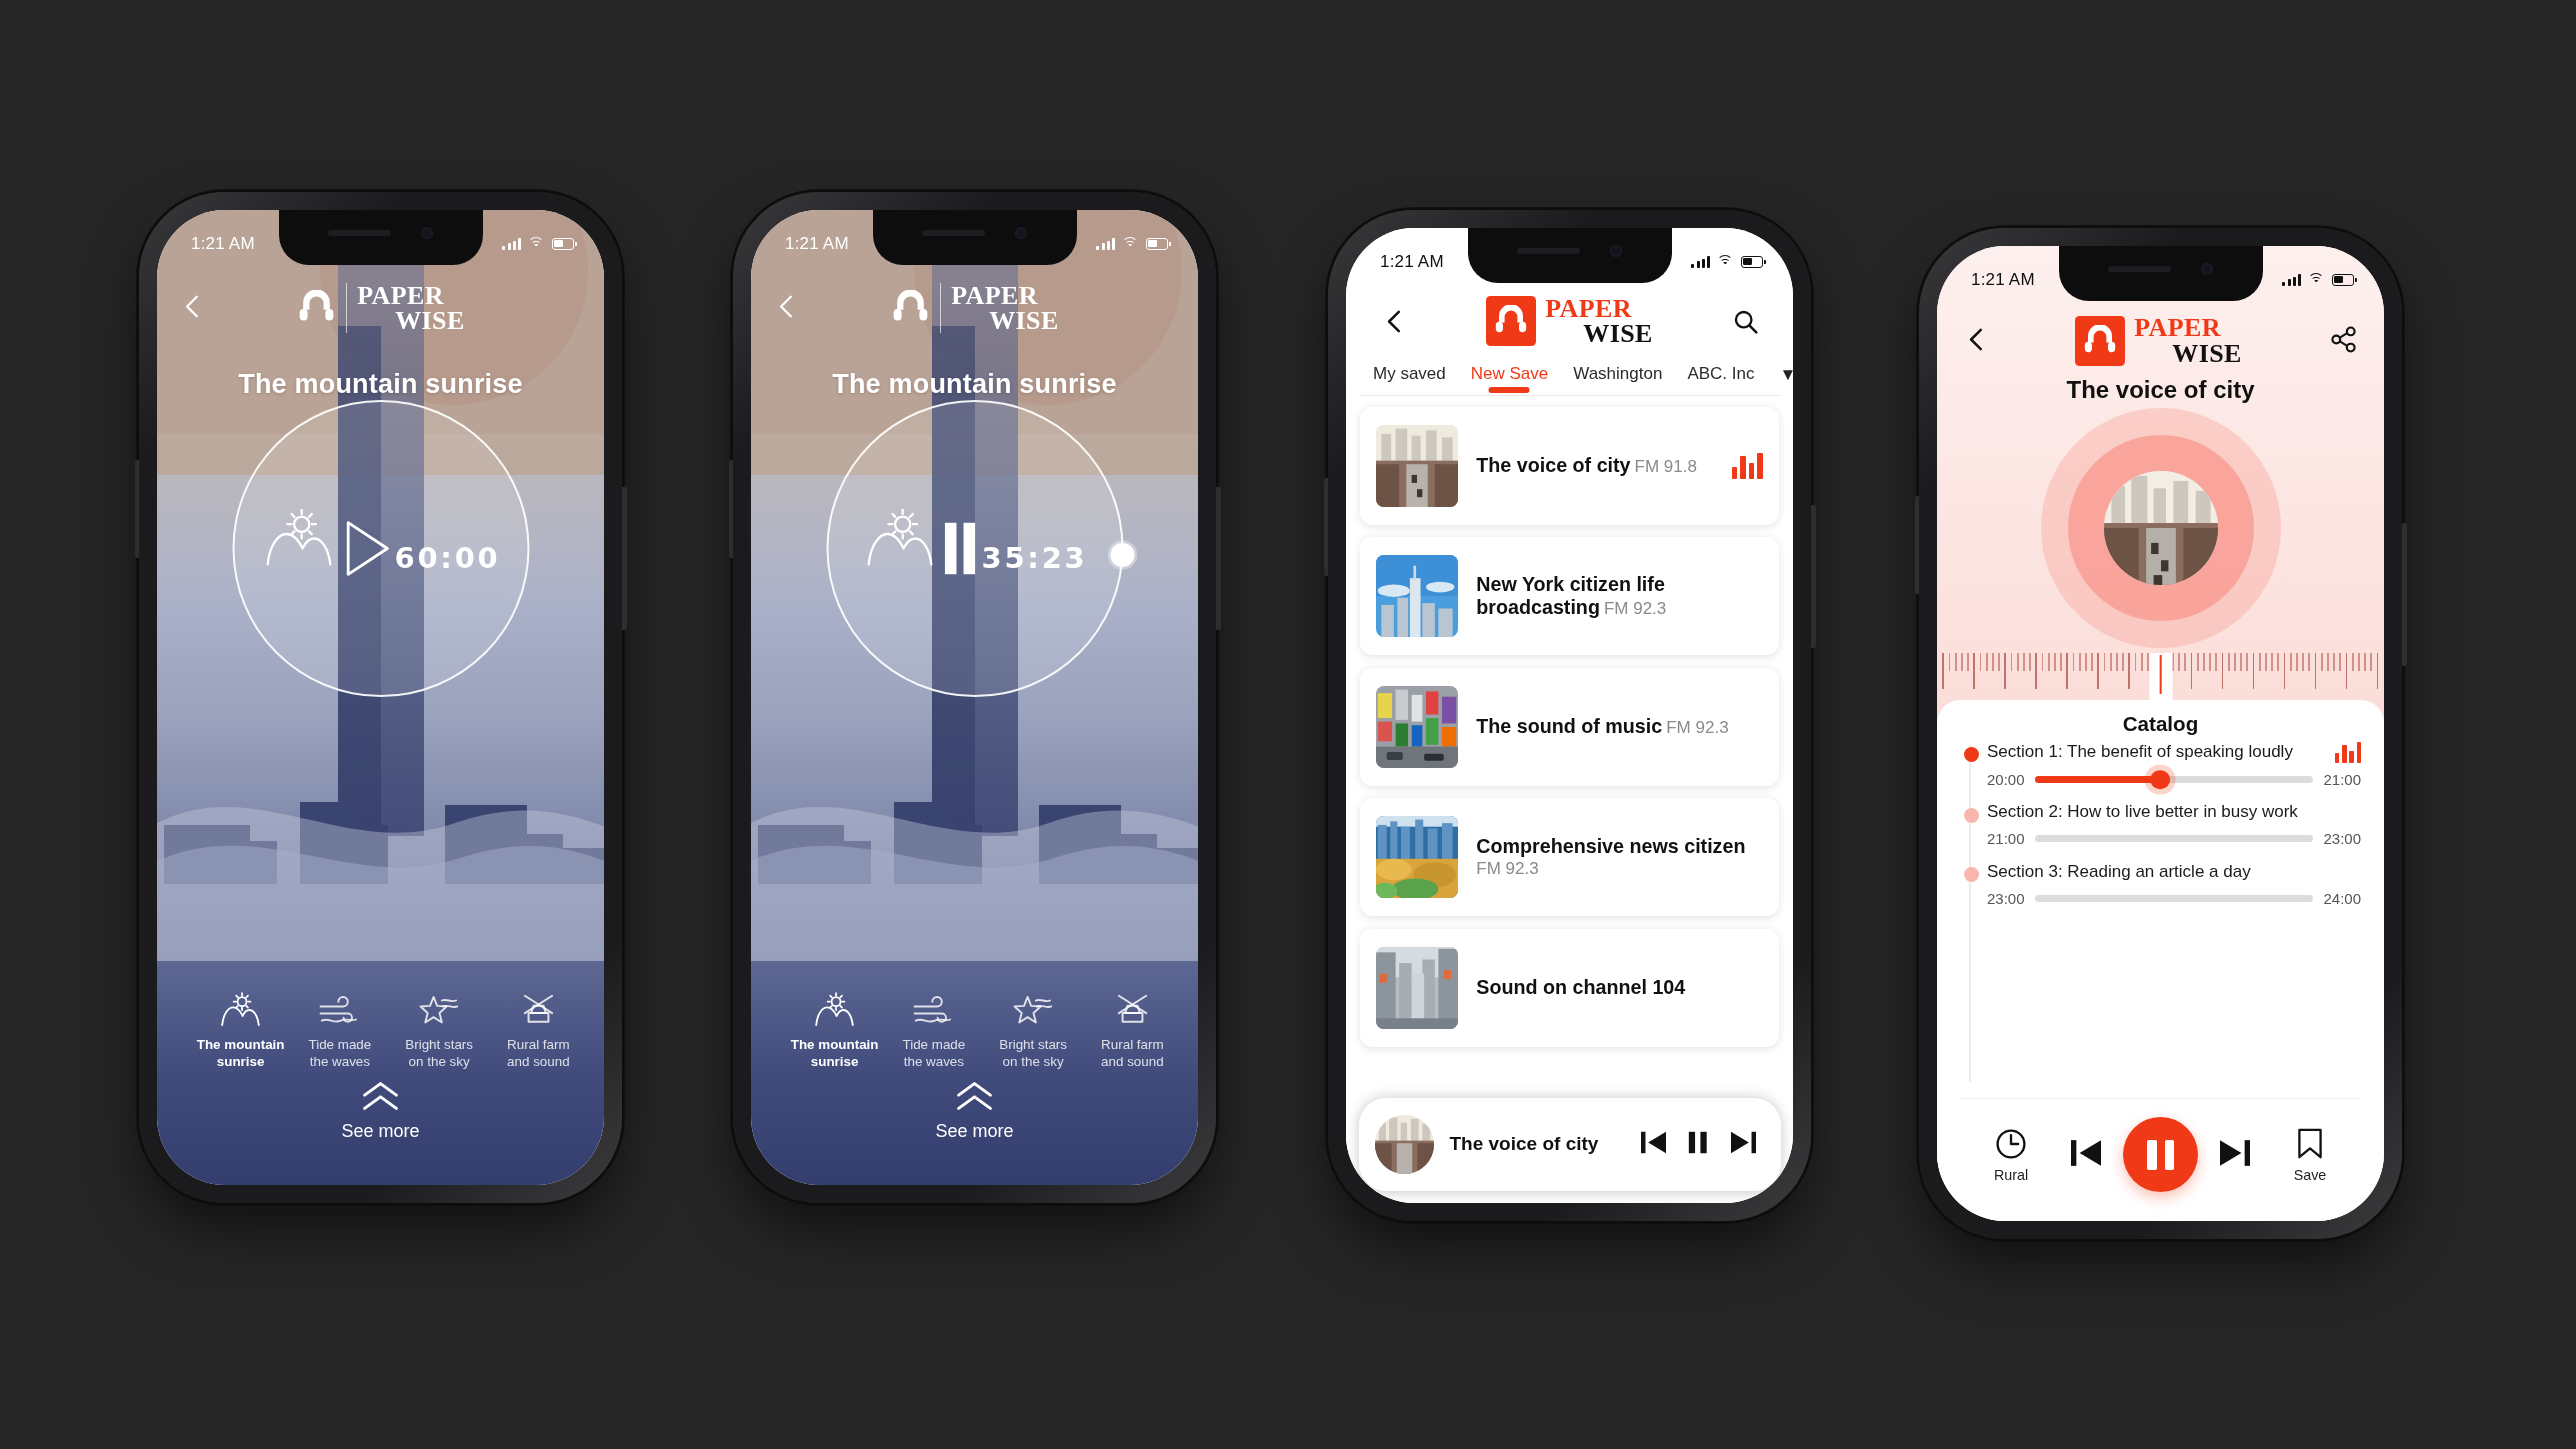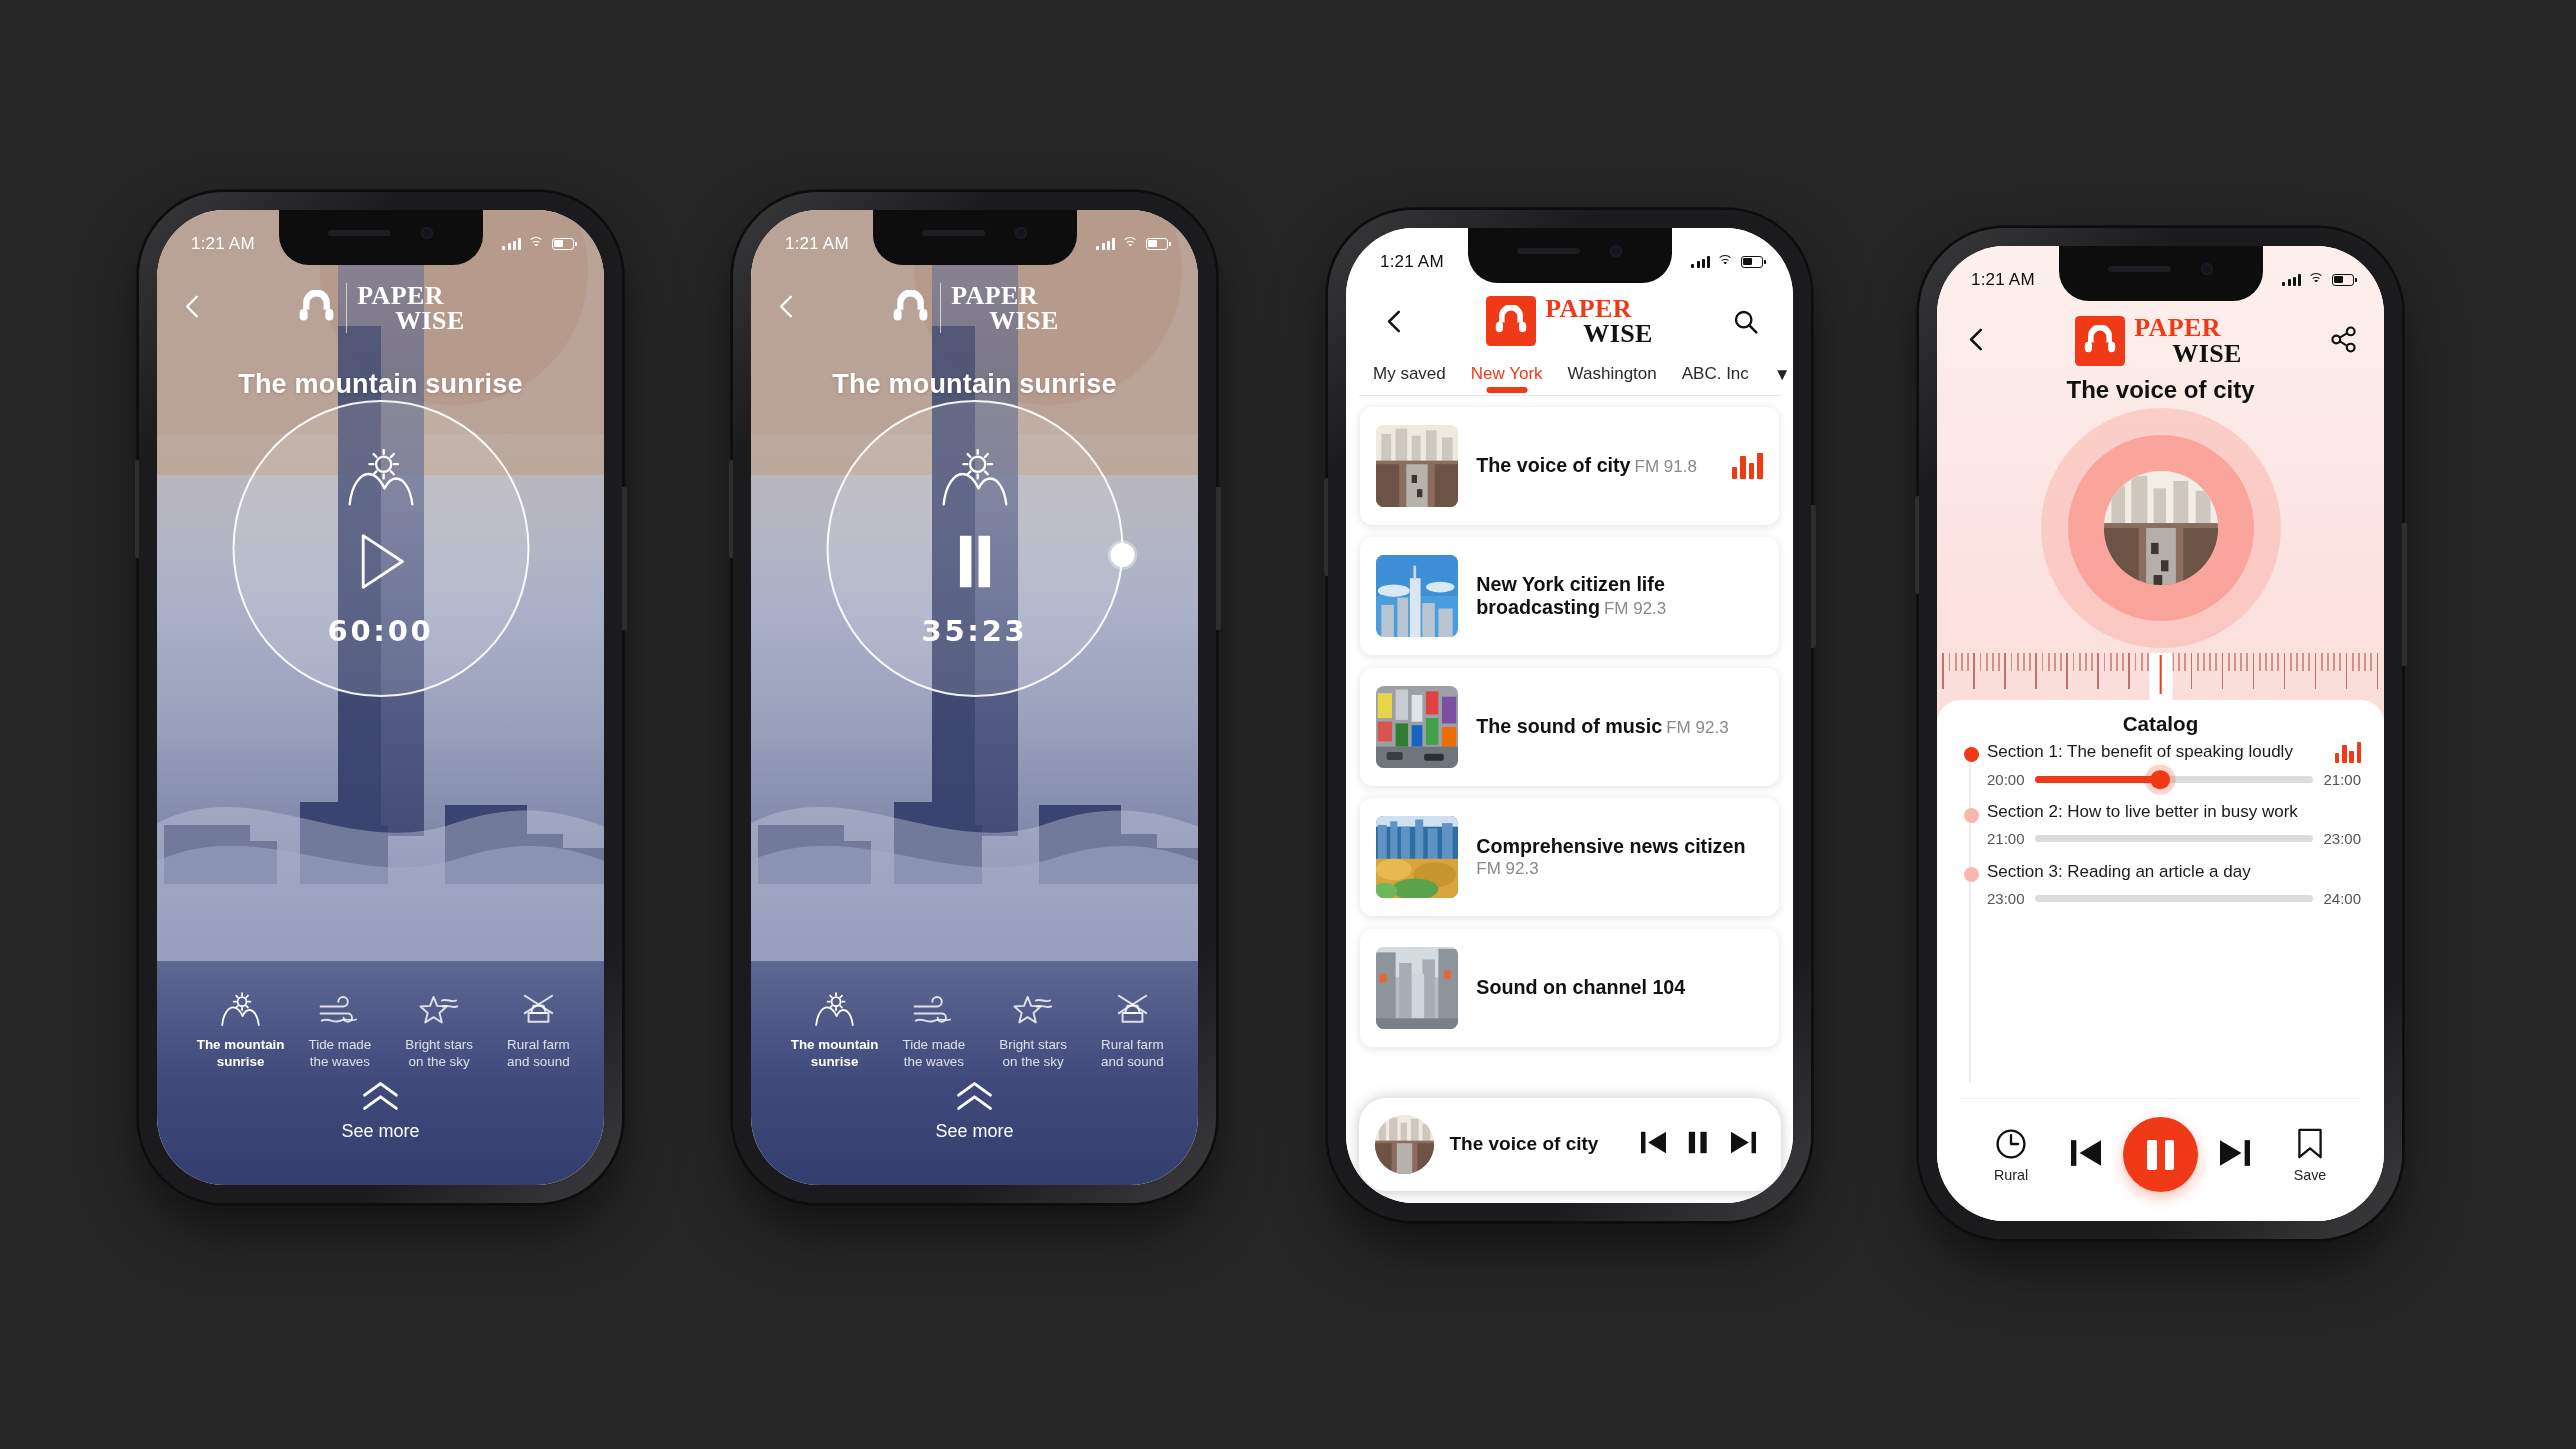--- a/index.html
+++ b/index.html
@@ -123,21 +123,21 @@
   .amb .title {
     position:absolute; left:0; right:0; top:159px; text-align:center;
     color:#fff; font-size:27px; font-weight:700; letter-spacing:0.2px;
     text-shadow:0 0.9px 3.6px rgba(0,0,0,.18);
   }
   .amb .dial {
     position:absolute; left:50%; top:190px; transform:translateX(-50%);
     width:297px; height:297px; border-radius:50%;
     border:2.7px solid rgba(255,255,255,.92);
     background: rgba(255,255,255,.12);
-    display:flex; flex-direction:column; align-items:center; justify-content:center;
+    display:flex; flex-direction:row; align-items:center; justify-content:center;
   }
   .amb .dial .icon-sun { margin-bottom:18px; }
   .amb .dial .ctrl { height:66px; display:flex; align-items:center; justify-content:center; }
   .amb .dial .time {
     margin-top:19.7px; color:#fff; font-size:29px; font-weight:700; letter-spacing:2.7px;
     font-family:"DejaVu Sans", sans-serif;
   }
   .amb .knob {
     position:absolute; width:24px; height:24px; border-radius:50%; background:#fff;
     box-shadow:0 0 0 2.7px rgba(255,255,255,.35);
@@ -659,21 +659,21 @@
           <span class="searchbtn">
             <svg width="27" height="27" viewBox="0 0 30 30">
                 <circle cx="13" cy="13" r="8.6" fill="none" stroke="#111" stroke-width="2.6"></circle>
                 <line x1="19.3" y1="19.3" x2="27" y2="27" stroke="#111" stroke-width="2.8" stroke-linecap="round"></line>
               </svg>
           </span>
         </div>
 
         <div class="tabs">
           <span class="tab">My saved</span>
-          <span class="tab active">New York</span>
+          <span class="tab active">New Save</span>
           <span class="tab">Washington</span>
           <span class="tab">ABC. Inc</span>
           <span class="caret">▼</span>
         </div>
         <div class="divider"></div>
 
         <div class="scroll">
 
           <div class="card">
             <span class="thumb">

